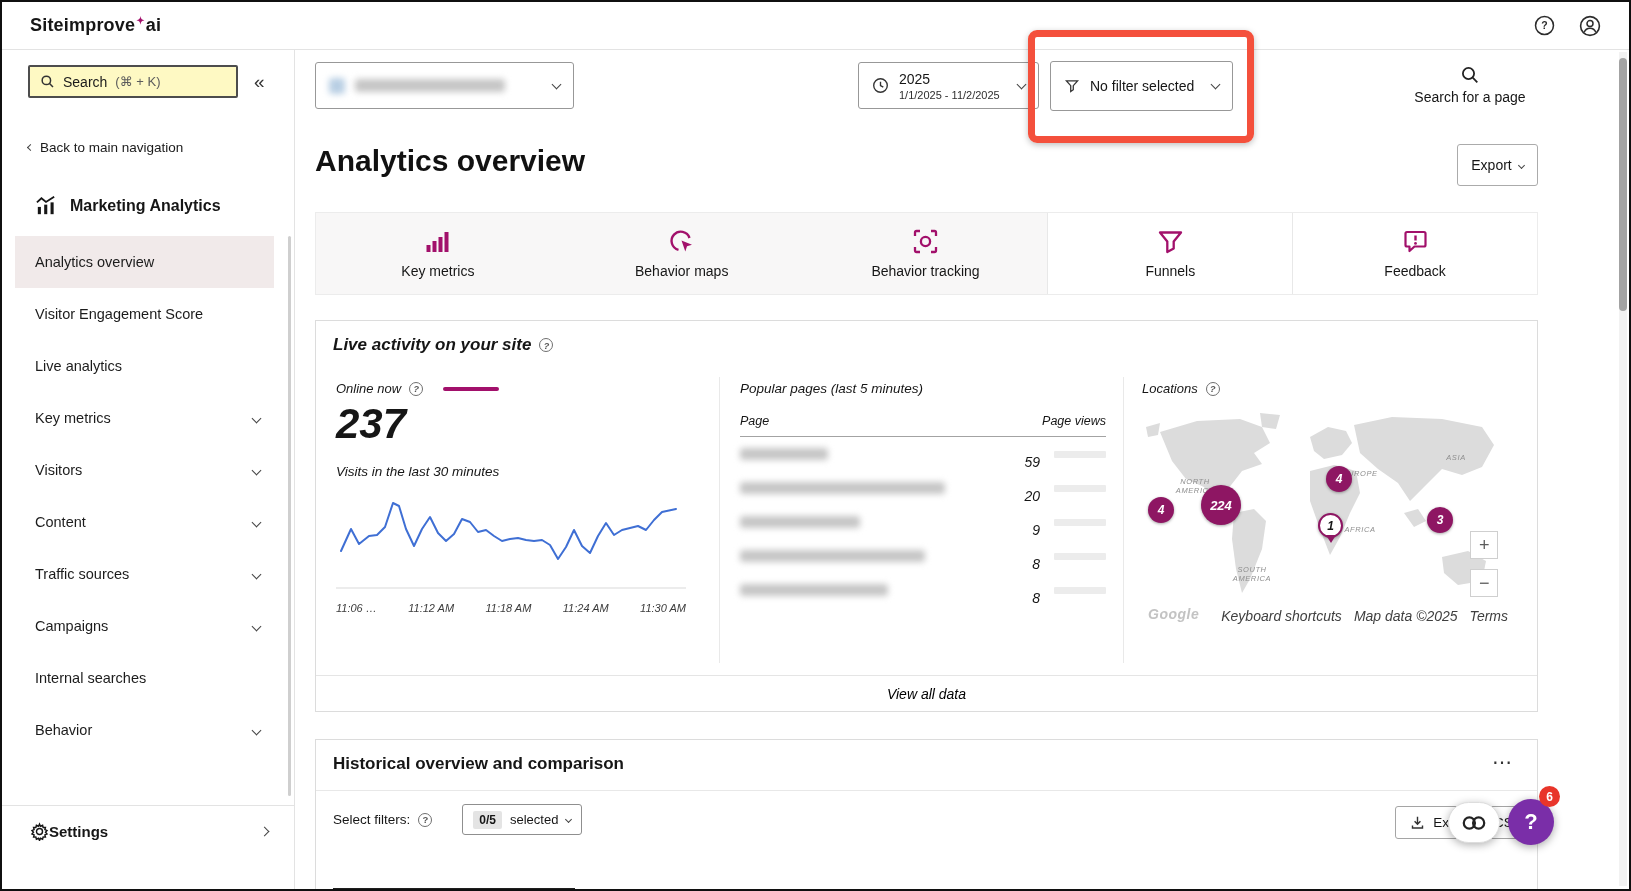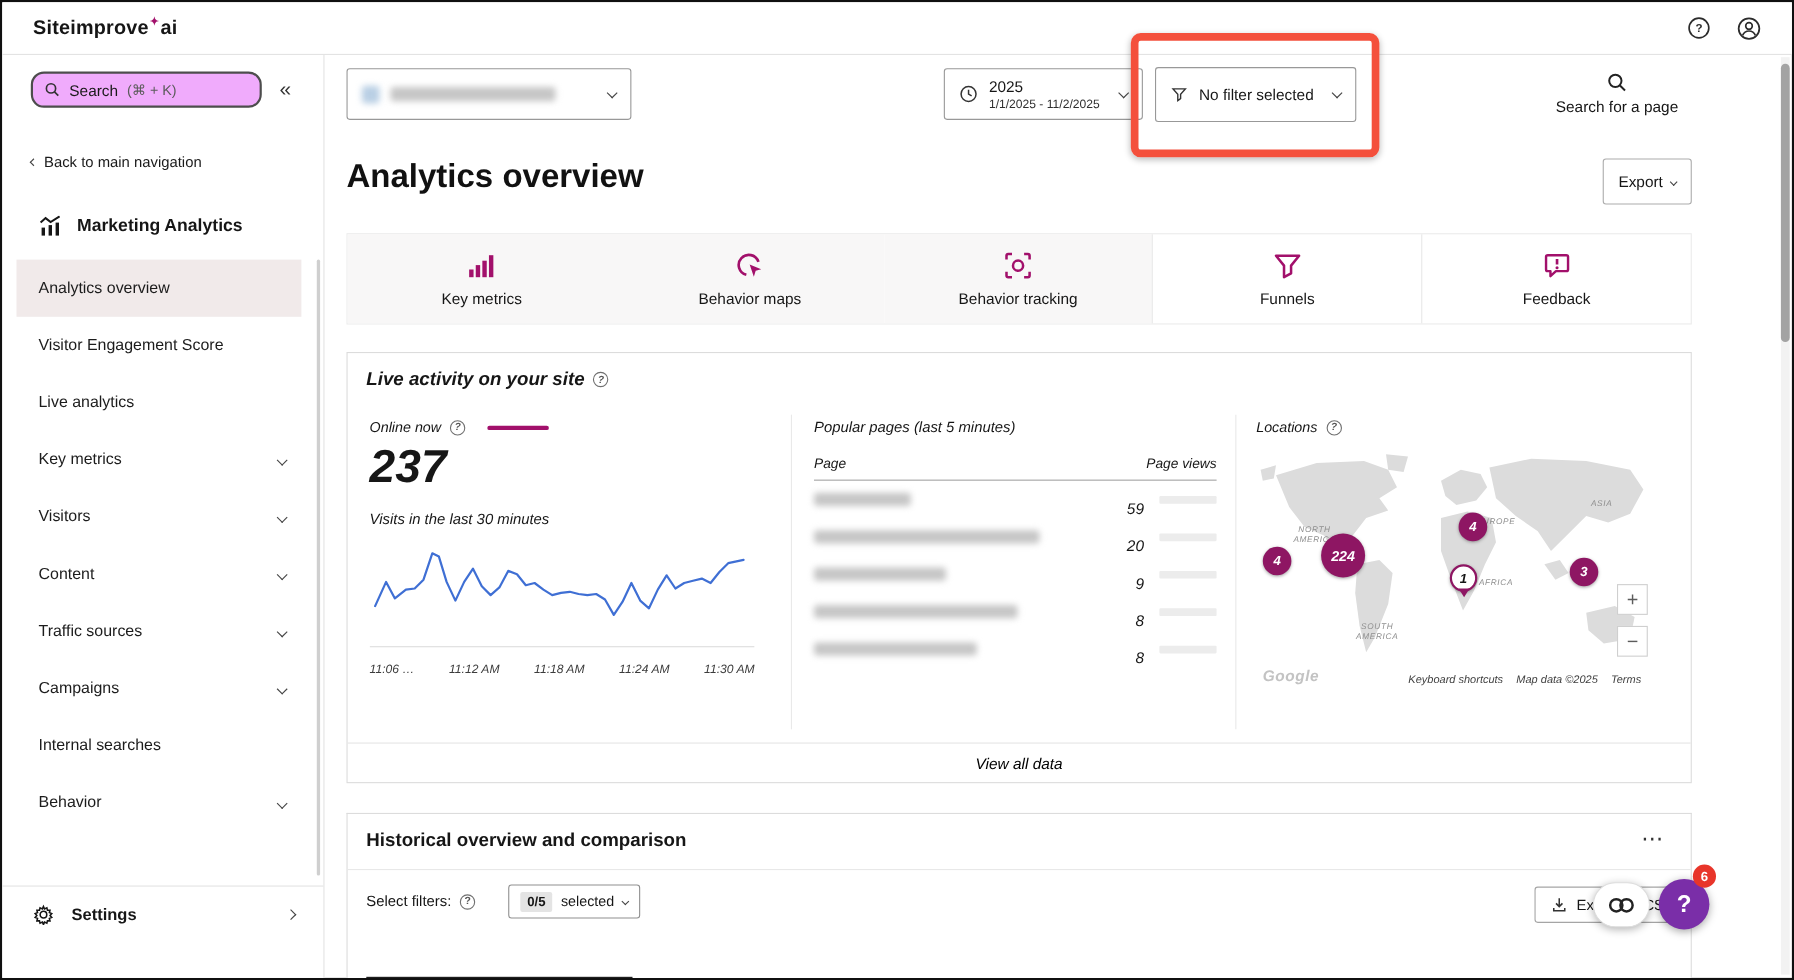--- a/index.html
+++ b/index.html
@@ -14,40 +14,40 @@
             padding:0 28px; z-index:5; }
   .logo { font-size:18px; font-weight:bold; letter-spacing:.2px; display:flex; align-items:flex-start; }
   .logo .star { color:#a2106b; font-size:10px; margin:0 1px 0 1px; line-height:1; padding-top:1px; }
   .topbar-icons { margin-left:auto; display:flex; gap:24px; align-items:center; }
   .icon-btn { width:22px; height:22px; display:flex; align-items:center; justify-content:center; cursor:pointer; }
 
   
   .sidebar { position:absolute; top:48px; left:0; width:293px; bottom:0; background:#fff;
              border-right:1px solid #e3e3e3; z-index:3; }
   .search-row { position:absolute; top:15px; left:26px; display:flex; align-items:center; }
-  .search-box { width:210px; height:33px; border:2px solid #4d4d4d; border-radius:12px;
-                display:flex; align-items:center; padding:0 10px; gap:8px; background:#f0abfc; }
+  .search-box { width:210px; height:33px; border:2px solid #4d4d4d; border-radius:2px;
+                display:flex; align-items:center; padding:0 10px; gap:8px; background:#fef9c3; }
   .search-box .lbl { font-size:14px; color:#1a1a1a; }
   .search-box .short { font-size:13px; color:#5b5b5b; }
   .collapse { margin-left:16px; font-size:19px; color:#333; cursor:pointer; line-height:1; }
   .back-link { position:absolute; top:90px; left:26px; font-size:13.5px; color:#1a1a1a;
                display:flex; align-items:center; gap:7px; cursor:pointer; }
   .section-head { position:absolute; top:146px; left:33px; display:flex; align-items:center; gap:13px; }
   .section-head .t { font-size:16px; font-weight:bold; }
   .menu { position:absolute; top:186px; left:13px; width:259px; }
   .menu-item { height:52px; display:flex; align-items:center; padding:0 14px 0 20px;
                font-size:14.5px; color:#1c1c1c; cursor:pointer; position:relative; }
   .menu-item.active { background:#f1eaea; }
   .menu-item .cv { margin-left:auto; }
   .side-scroll { position:absolute; left:286px; top:186px; height:560px; width:3px;
                  background:#cfcfcf; border-radius:2px; }
   .settings-div { position:absolute; left:0; right:0; top:755px; border-top:1px solid #e3e3e3; }
   .settings-row { position:absolute; top:757px; left:0; right:0; height:48px; display:flex;
                   align-items:center; padding:0 26px 0 28px; cursor:pointer; }
-  .settings-row .t { font-size:15px; font-weight:bold; margin-left:16px; }
+  .settings-row .t { font-size:15px; font-weight:bold; }
   .settings-row .cv { margin-left:auto; }
 
   
   .cv { display:inline-block; width:7px; height:7px; border-right:1.6px solid #444;
         border-bottom:1.6px solid #444; transform:rotate(45deg); flex:none; }
   .cv.right { transform:rotate(-45deg); }
   .cv.left  { transform:rotate(135deg); }
   .cv.sm { width:5px; height:5px; }
 
   
@@ -116,21 +116,21 @@
             box-shadow:0 1px 3px rgba(0,0,0,.35); cursor:pointer; }
   .marker.light { background:#fff; color:#161616; border:2px solid #8e1663; }
   .marker .tail { position:absolute; bottom:-7px; left:50%; transform:translateX(-50%);
                   width:0; height:0; border-left:5px solid transparent;
                   border-right:5px solid transparent; border-top:8px solid #8e1663; }
   .zoom-btn { position:absolute; width:28px; height:28px; background:#fff; border:1px solid #cfcfcf;
               display:flex; align-items:center; justify-content:center; font-size:18px;
               color:#5c5c5c; cursor:pointer; z-index:4; }
   .google { position:absolute; left:6px; bottom:4px; font-size:14px; font-weight:bold;
             color:#c3c3c3; letter-spacing:.5px; z-index:4; }
-  .map-attrib { position:absolute; right:16px; bottom:2px; display:flex; gap:12px; font-size:10px;
+  .map-attrib { position:absolute; right:0; bottom:2px; display:flex; gap:12px; font-size:14px;
                 color:#3f3f3f; z-index:4;margin-top:48px; }
   .hdiv { position:absolute; left:0; right:0; top:354px; border-top:1px solid #e5e5e5; }
   .view-all { position:absolute; left:0; right:0; top:365px; text-align:center; font-size:14px;
               color:#000000; cursor:pointer; }
 
   
   .hist-card { left:313px; top:737px; width:1223px; height:153px; border-bottom:none; }
   .dots-btn { position:absolute; right:24px; top:10px; font-size:20px; color:#333; cursor:pointer;
               letter-spacing:1px; }
   .hist-div { position:absolute; left:0; right:0; top:50px; border-top:1px solid #e8e8e8; }

